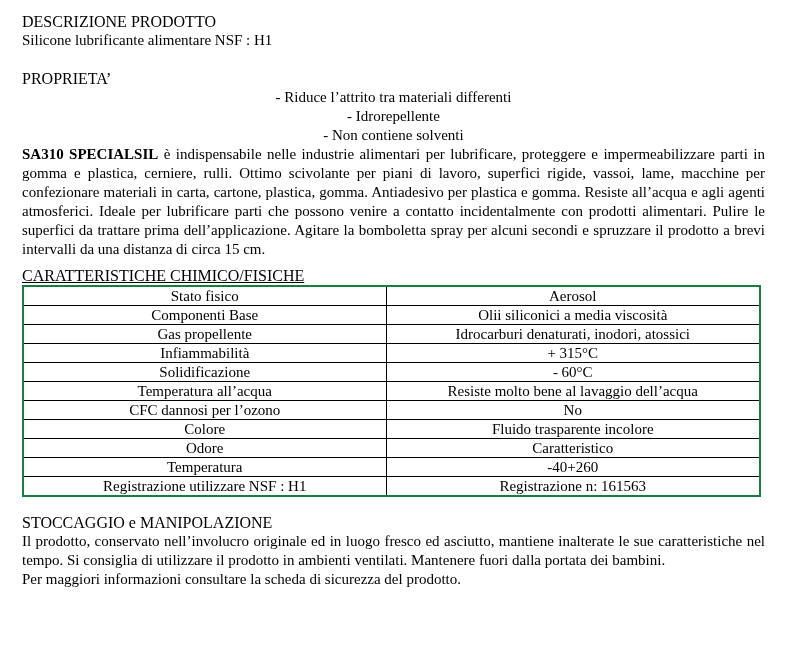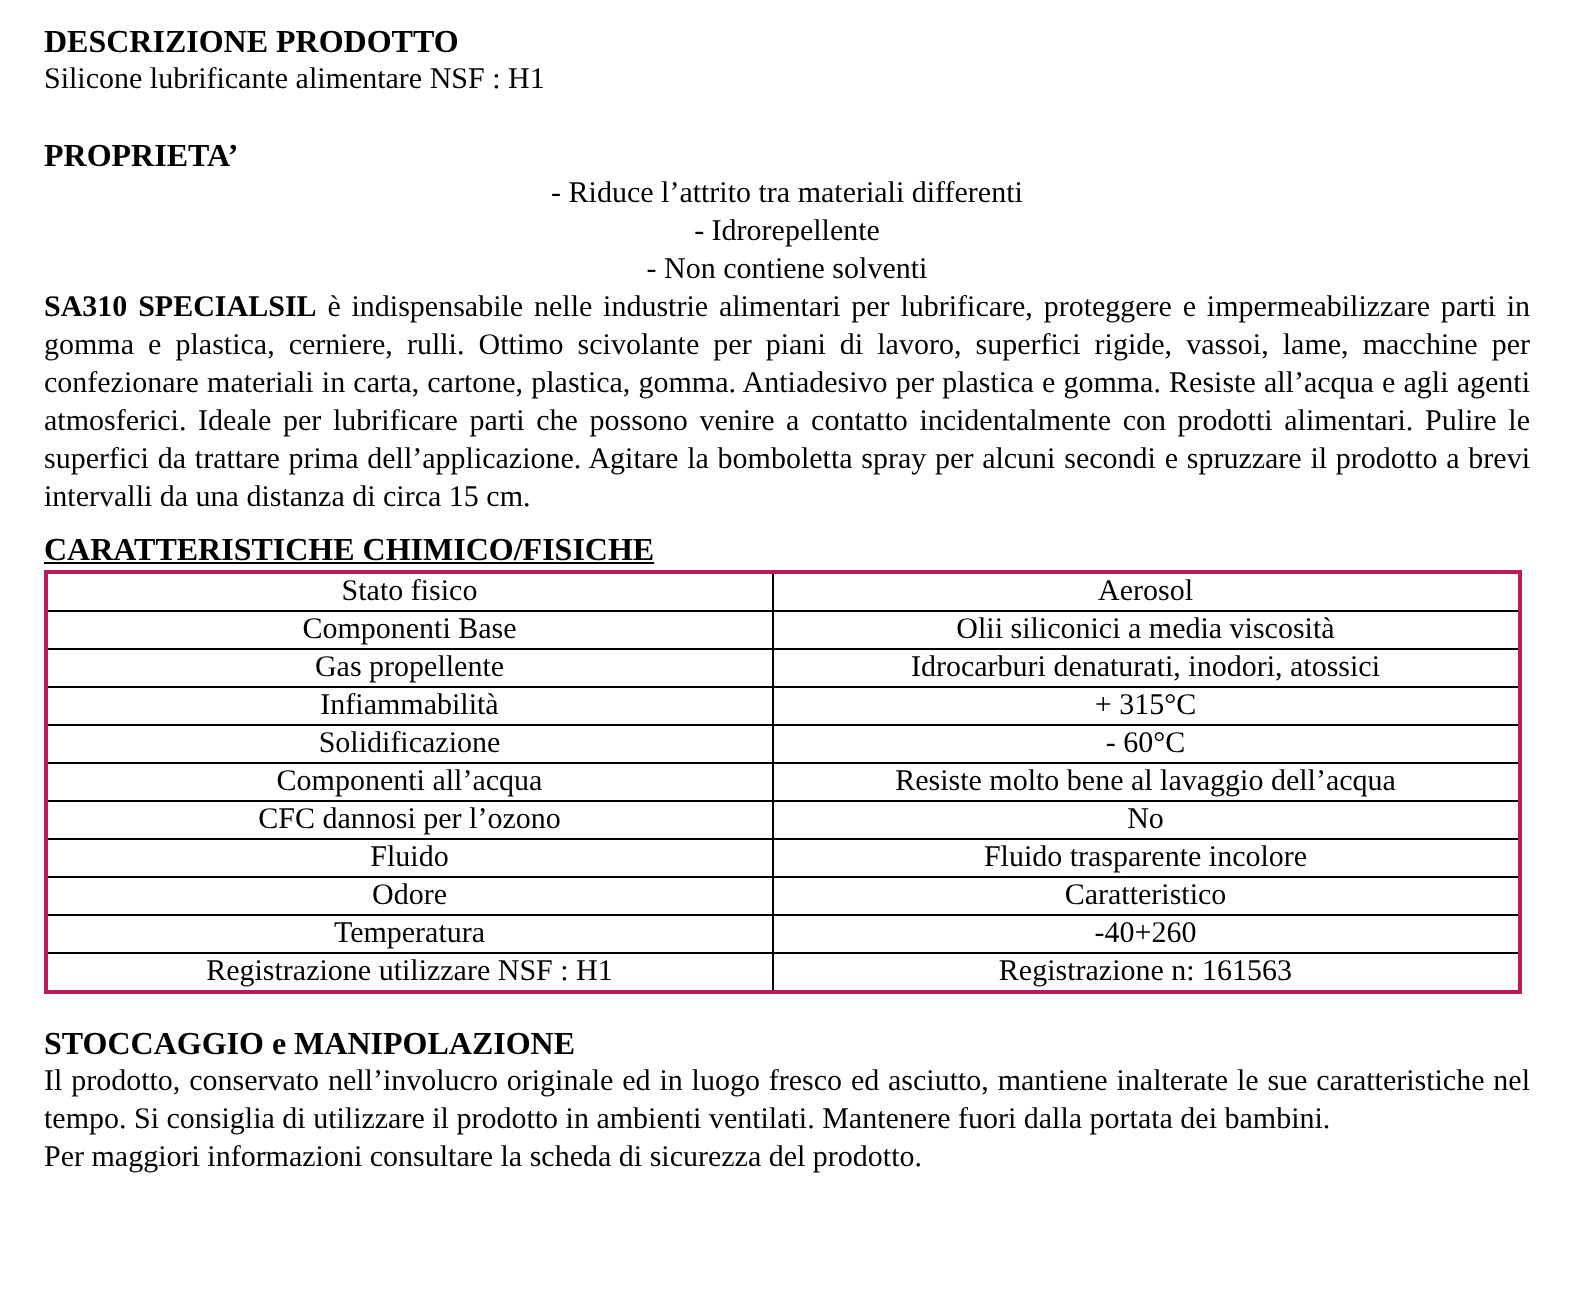--- a/index.html
+++ b/index.html
@@ -9,37 +9,37 @@
     height: 645px;
     background: #ffffff;
     color: #000000;
     font-family: "Liberation Serif", "DejaVu Serif", serif;
     font-size: 15px;
     line-height: 19px;
     padding: 12px 25px 0 22px;
     overflow: hidden;
   }
   .heading {
-    font-weight: bold;
+    font-weight: normal;
     font-size: 16px;
     line-height: 19px;
   }
   .underlined { text-decoration: underline; }
   .mt-a { margin-top: 19px; }
   .mt-b { margin-top: 13px; }
   .mt-c { margin-top: 7px; }
   .mt-d { margin-top: 16px; }
   .para { margin: 0; }
   .para-justify { text-align: justify; }
   .bullet-line { white-space: nowrap; text-align: center; }
   table.spec {
     border-collapse: collapse;
     width: 737px;
     table-layout: fixed;
-    border: 2px solid #be185d;
+    border: 2px solid #15803d;
   }
   table.spec td {
     border: 1.5px solid #000;
     height: 17.5px;
     padding: 0;
     text-align: center;
     vertical-align: middle;
     font-size: 15px;
     line-height: 18px;
     overflow: hidden;
@@ -86,29 +86,29 @@
       </tr>
       <tr>
         <td>Infiammabilità</td>
         <td>+ 315°C</td>
       </tr>
       <tr>
         <td>Solidificazione</td>
         <td>- 60°C</td>
       </tr>
       <tr>
-        <td>Componenti all’acqua</td>
+        <td>Temperatura all’acqua</td>
         <td>Resiste molto bene al lavaggio dell’acqua</td>
       </tr>
       <tr>
         <td>CFC dannosi per l’ozono</td>
         <td>No</td>
       </tr>
       <tr>
-        <td>Fluido</td>
+        <td>Colore</td>
         <td>Fluido trasparente incolore</td>
       </tr>
       <tr>
         <td>Odore</td>
         <td>Caratteristico</td>
       </tr>
       <tr>
         <td>Temperatura</td>
         <td>-40+260</td>
       </tr>

